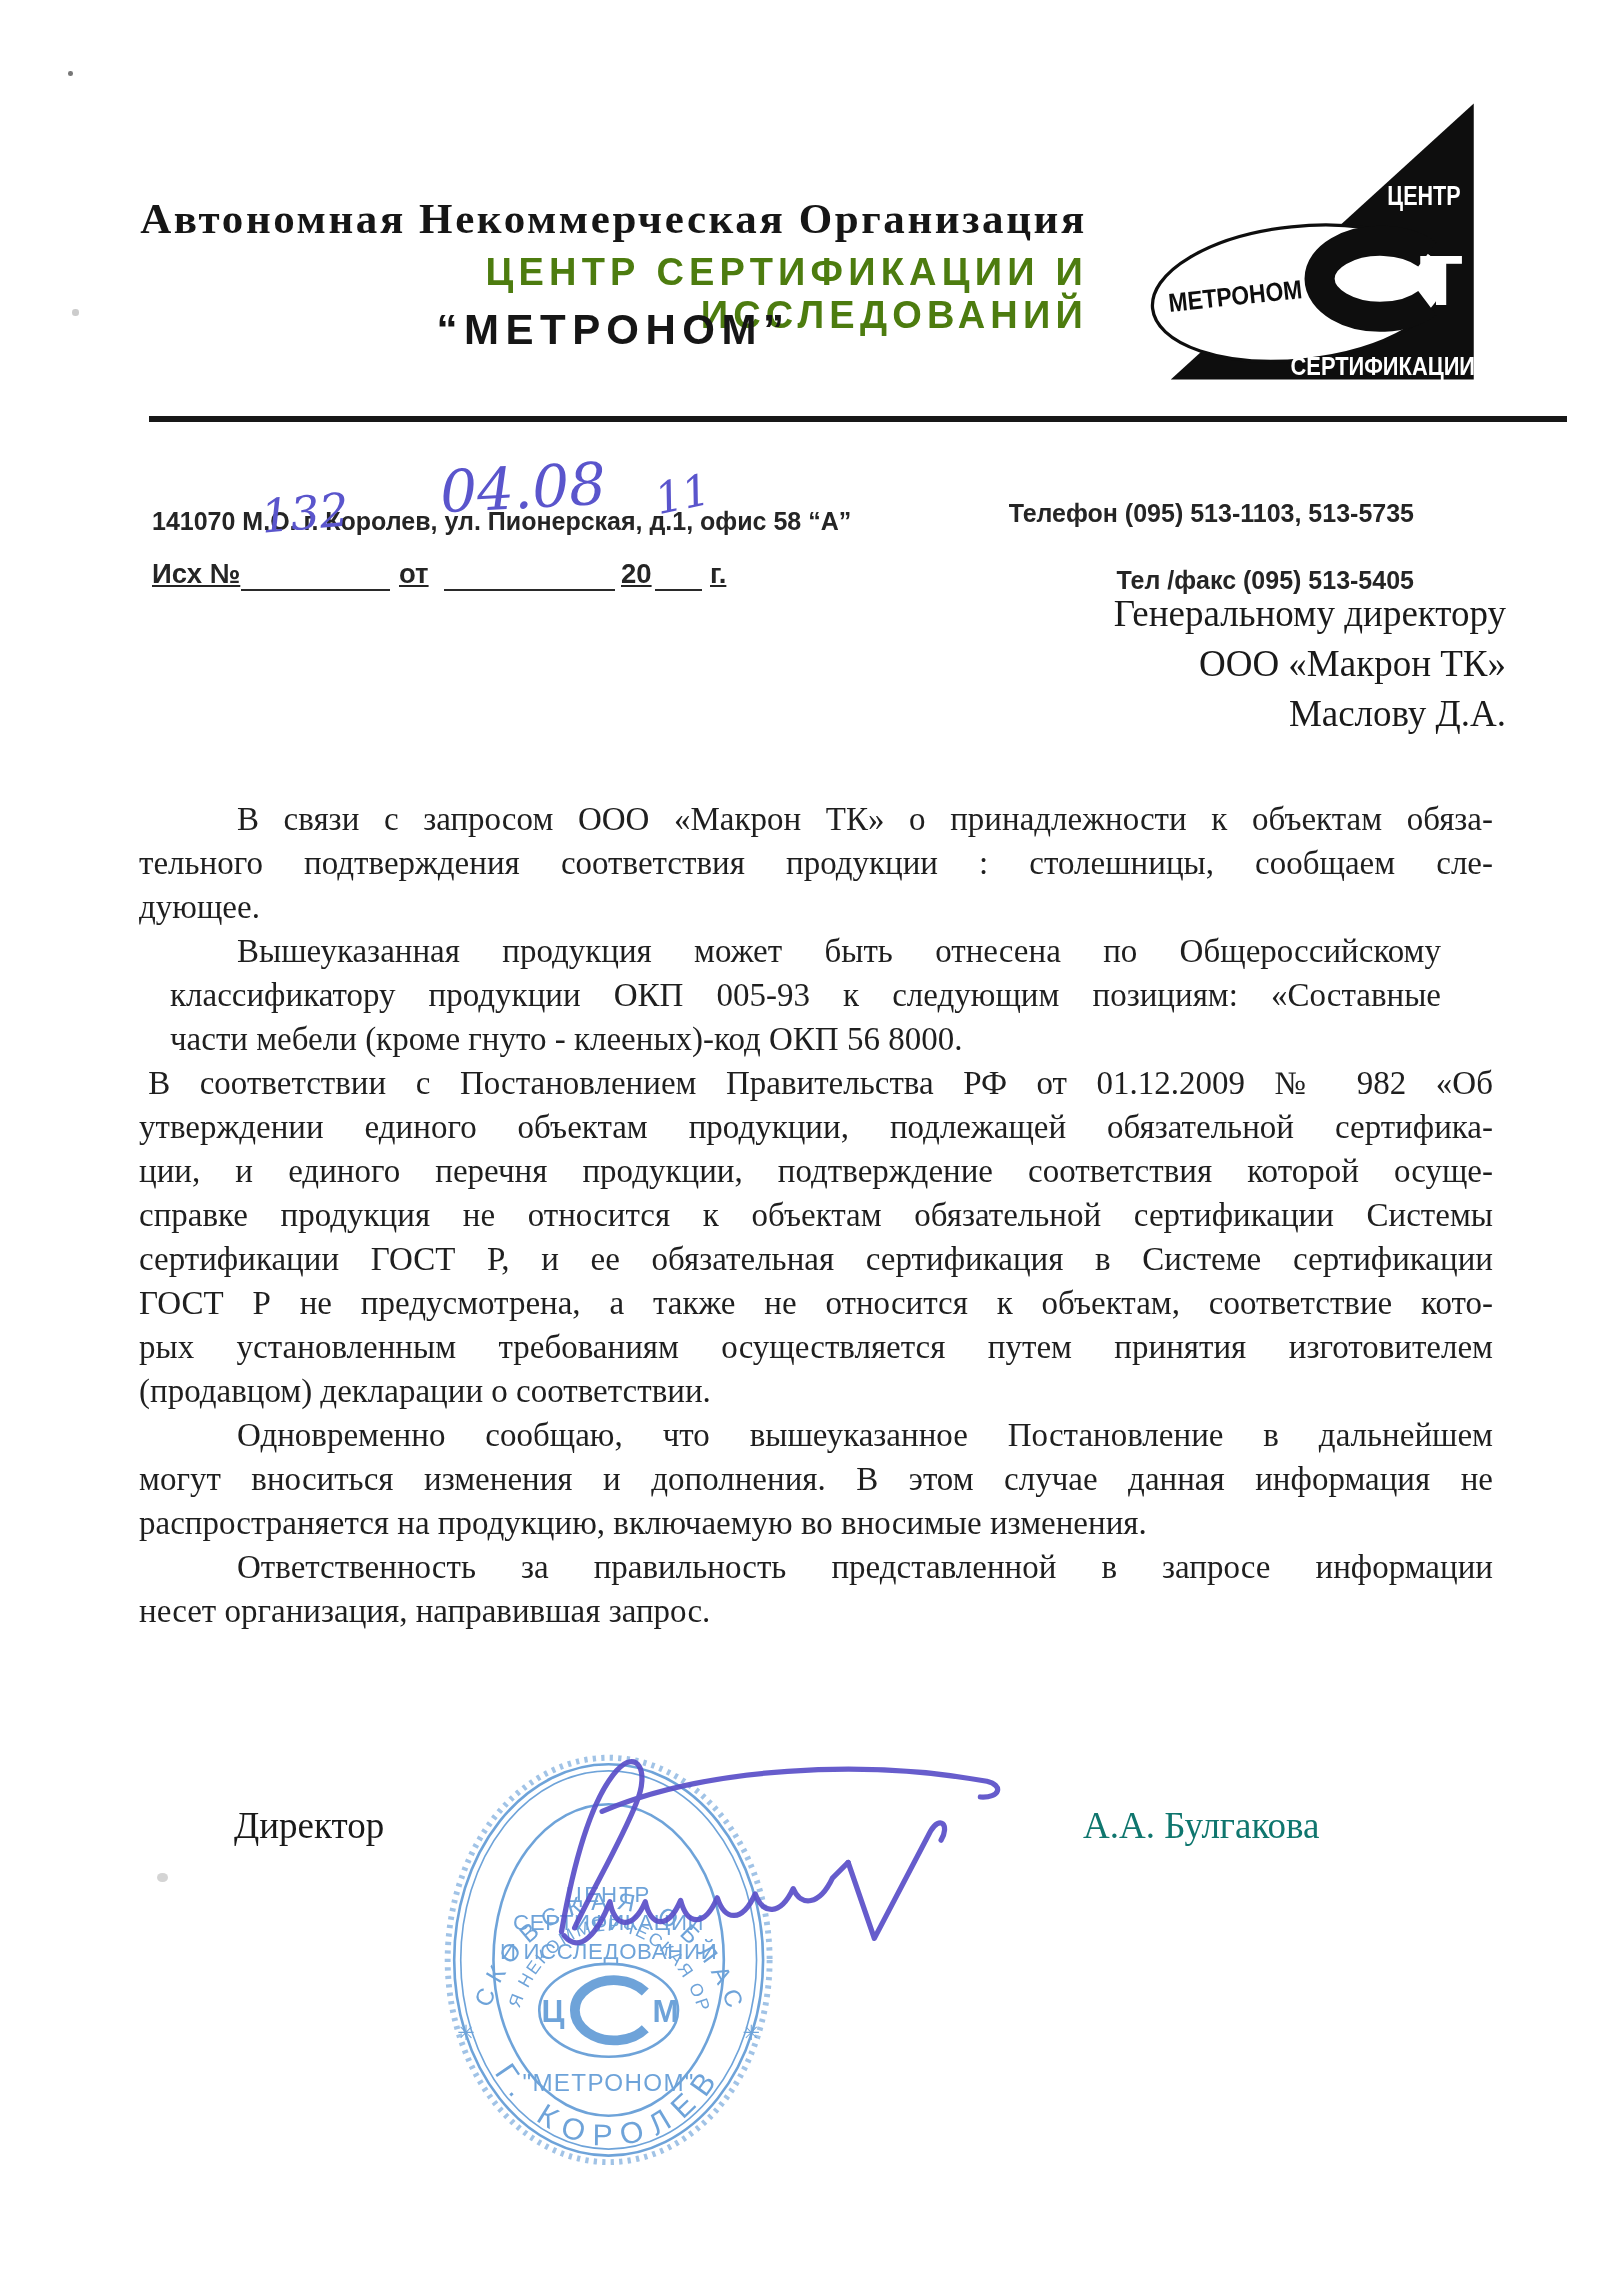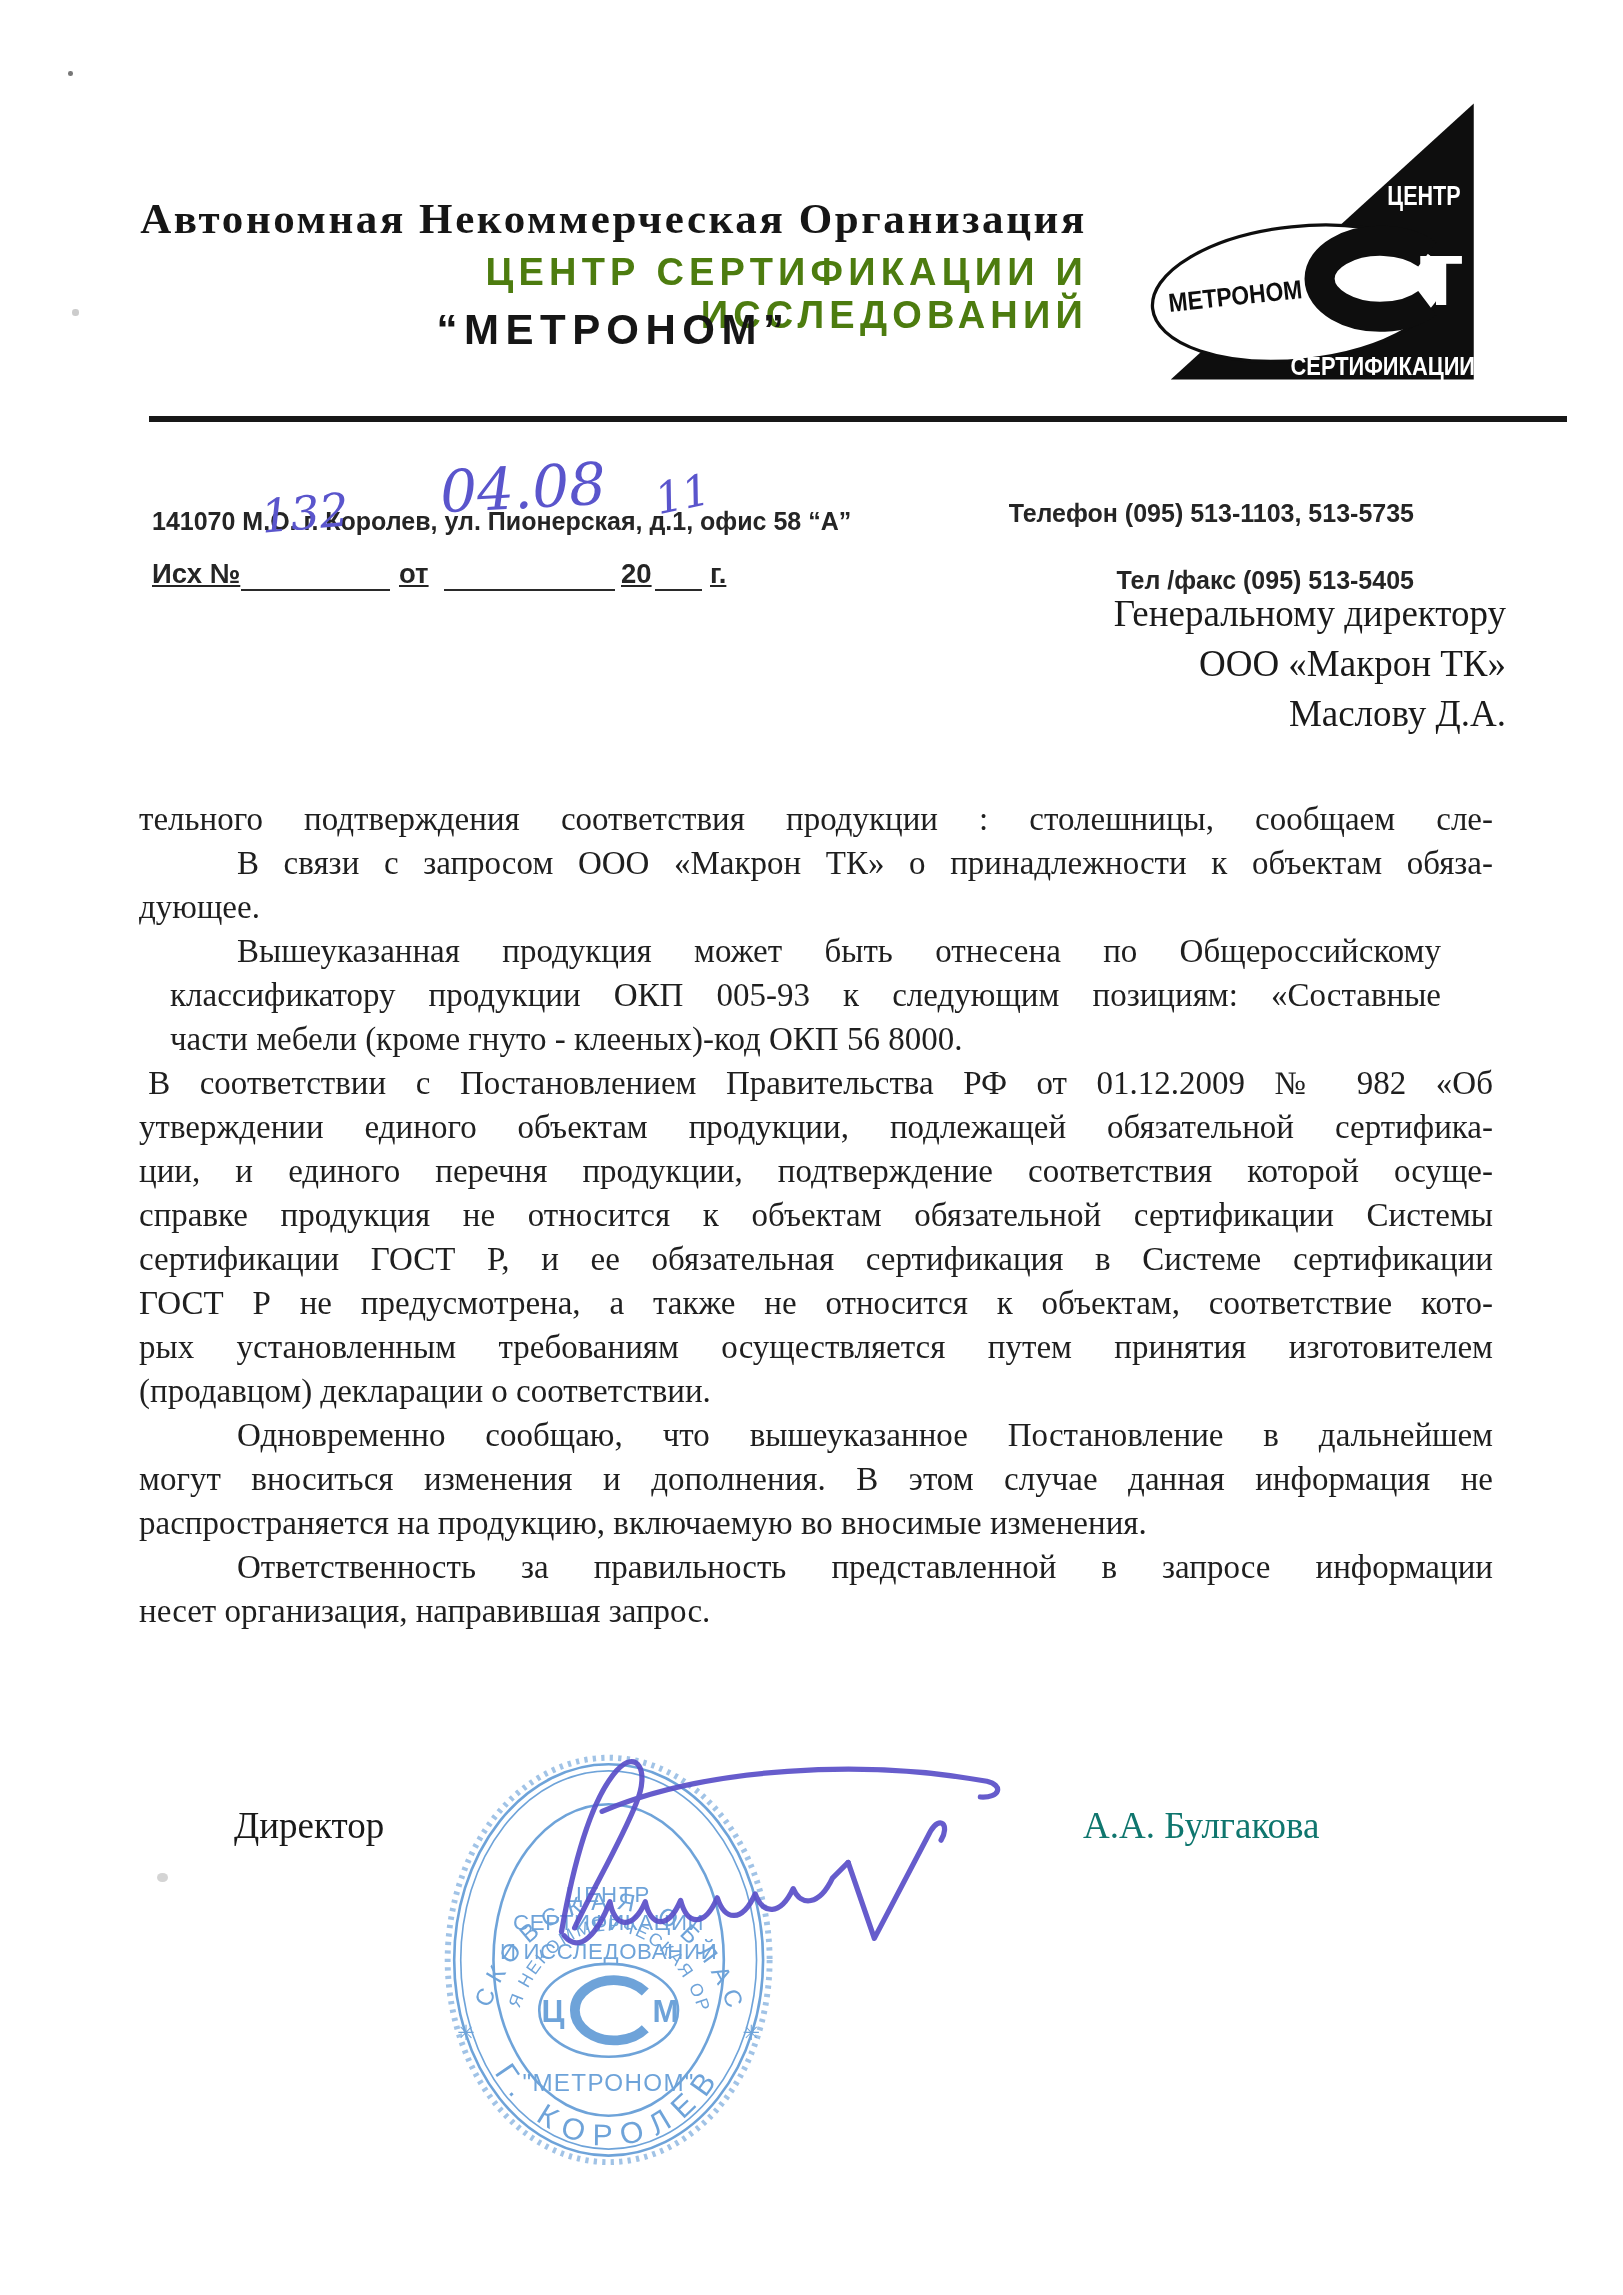--- a/index.html
+++ b/index.html
@@ -70,22 +70,22 @@
 <div class="abs hand txt" style="left:440px;top:454px;font-size:58px;transform:rotate(-3deg);color:#5a55cc;">04.08</div>
 <div class="abs hand txt" style="left:655px;top:469px;font-size:43px;transform:rotate(-12deg);color:#5a55cc;">11</div>
 
 <div class="abs recipient txt">
   <div>Генеральному директору</div>
   <div>ООО «Макрон ТК»</div>
   <div>Маслову Д.А.</div>
 </div>
 
 <div id="body-lines" class="abs body-block txt">
+    <div class="bline ind j">В связи с запросом ООО «Макрон ТК» о принадлежности к объектам обяза-</div>
     <div class="bline j">тельного подтверждения соответствия продукции : столешницы,  сообщаем сле-</div>
-    <div class="bline ind j">В связи с запросом ООО «Макрон ТК» о принадлежности к объектам обяза-</div>
     <div class="bline ">дующее.</div>
     <div class="bline ind j p4">Вышеуказанная  продукция может быть отнесена по Общероссийскому</div>
     <div class="bline sh j p4">классификатору продукции ОКП 005-93 к следующим позициям: «Составные</div>
     <div class="bline sh">части мебели (кроме гнуто - клееных)-код ОКП 56 8000.</div>
     <div class="bline out j">В соответствии с Постановлением Правительства РФ от 01.12.2009 № 982 «Об</div>
     <div class="bline j">утверждении единого объектам продукции, подлежащей обязательной сертифика-</div>
     <div class="bline j">ции, и единого перечня продукции, подтверждение соответствия которой осуще-</div>
     <div class="bline j">справке продукция не относится к объектам обязательной сертификации Системы</div>
     <div class="bline j">сертификации ГОСТ Р, и ее обязательная сертификация в Системе сертификации</div>
     <div class="bline j">ГОСТ Р не предусмотрена, а также не относится к объектам, соответствие кото-</div>

